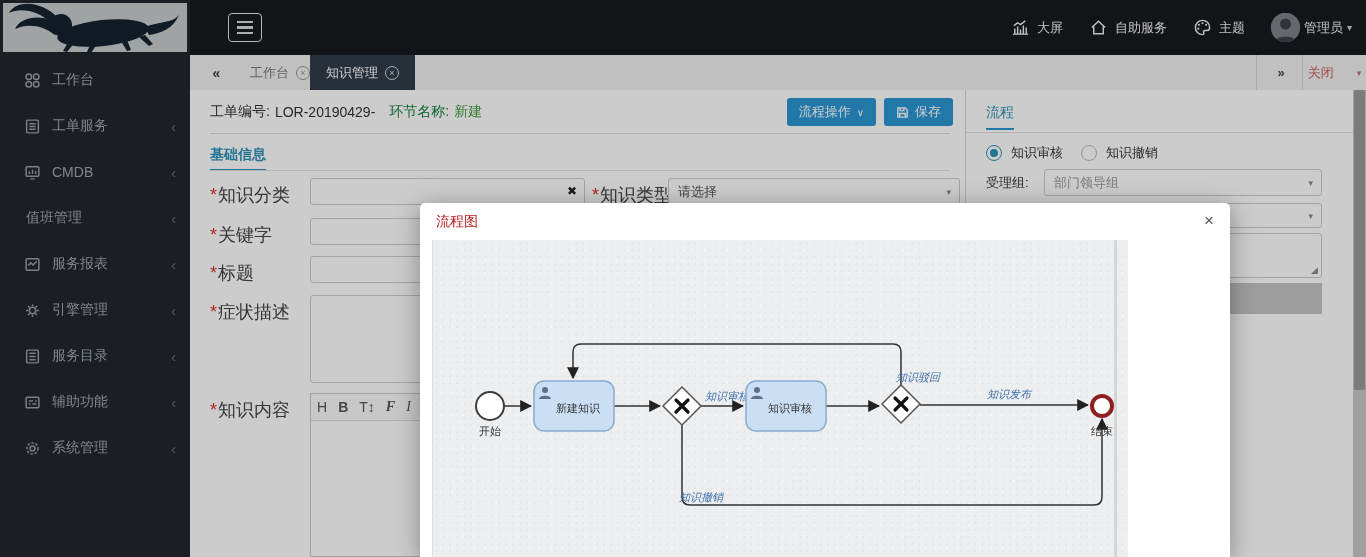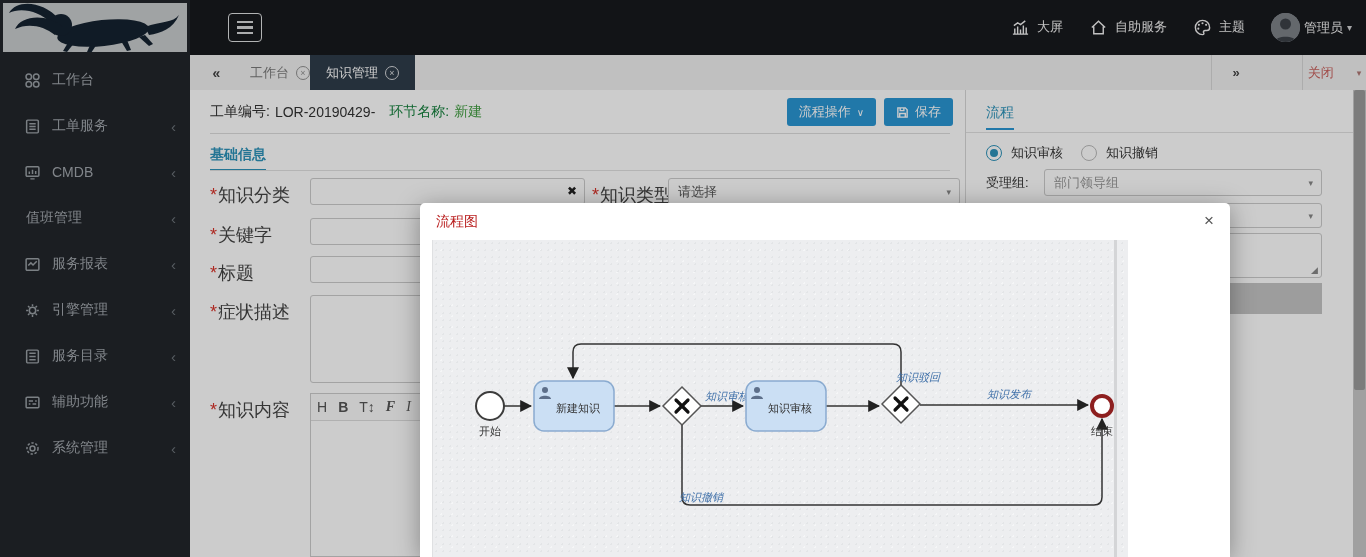--- a/index.html
+++ b/index.html
@@ -15,37 +15,37 @@
   .nav-item .ico svg { width:17px; height:17px; stroke:#9aa0a6; fill:none; stroke-width:1.4; }
   .nav-item .lbl { flex:1; white-space:nowrap; }
   .nav-item .chev { color:#6e747b; font-size:15px; }
   .nav-item.no-icon { padding-left:26px; }
 
   
   .topbar { position:absolute; left:190px; top:0; width:1176px; height:55px; background:#17191d; z-index:10; }
   .hamburger { position:absolute; left:38px; top:13px; width:34px; height:29px; border:1px solid #dfe1e3; border-radius:4px; display:flex; flex-direction:column; justify-content:center; align-items:center; gap:3px; cursor:pointer; }
   .hamburger i { display:block; width:16px; height:2.5px; background:#d8d9da; }
   .top-right { position:absolute; right:14px; top:0; height:55px; display:flex; align-items:center; gap:26px; color:#f2f2f2; }
-  .top-action { display:flex; align-items:flex-start; gap:7px; cursor:pointer; font-size:13px; }
+  .top-action { display:flex; align-items:center; gap:7px; cursor:pointer; font-size:13px; }
   .top-action svg { width:19px; height:19px; stroke:#f2f2f2; fill:none; stroke-width:1.5; }
   .user-chip { display:flex; align-items:center; gap:4px; cursor:pointer;justify-content:center; }
   .avatar { width:29px; height:29px; border-radius:50%; background:#8d9298; overflow:hidden; position:relative; }
   .avatar svg { width:29px; height:29px; }
   .user-caret { color:#cfd0d1; font-size:10px; }
 
   
   .tabbar { position:absolute; left:190px; top:55px; width:1176px; height:35px; background:#f0f0f0; z-index:5; }
   .tab-scroll-left { position:absolute; left:10px; top:0; height:35px; width:30px; display:flex; align-items:center; justify-content:center; color:#444; font-size:14px; cursor:pointer; letter-spacing:-3px; font-weight:bold; }
   .tab { position:absolute; top:0; height:35px; display:flex; align-items:center; gap:7px; padding:0 16px; font-size:13px; cursor:pointer; }
   .tab.inactive { left:44px; color:#7a7a7a; }
   .tab.active { left:120px; background:#2f3c4a; color:#fff; }
   .tab-close { width:14px; height:14px; border-radius:50%; border:1px solid currentColor; font-size:9px; line-height:12px; text-align:center; display:inline-block; opacity:.8; }
   .tab-right { position:absolute; right:0; top:0; height:35px; display:flex; align-items:stretch; }
   .tab-expand { width:46px; display:flex; align-items:center; justify-content:center; border-left:1px solid #d7d7d7; color:#444; letter-spacing:-3px; font-weight:bold; cursor:pointer; }
-  .tab-close-btn { width:64px; display:flex; align-items:center; justify-content:center; gap:23px; border-left:1px solid #d7d7d7; color:#c9605c; cursor:pointer;margin-left:45px; }
+  .tab-close-btn { width:64px; display:flex; align-items:center; justify-content:center; gap:23px; border-left:1px solid #d7d7d7; color:#c9605c; cursor:pointer; }
   .tab-close-btn .caret { font-size:9px; color:#b07875; }
 
   
   .main { position:absolute; left:190px; top:90px; width:775px; height:467px; background:#fff; }
   .wo-header { position:absolute; left:20px; top:0; width:740px; height:44px; border-bottom:1px solid #ddd; display:flex; align-items:center; font-size:14px; }
   .wo-num-label { color:#333; }
   .wo-num-value { color:#333; margin-left:5px; }
   .wo-step { color:#15803d; margin-left:14px; }
   .wo-step-value { color:#45a045; margin-left:5px; }
   .btn { display:inline-flex; align-items:center; gap:6px; background:#2a96d4; color:#fff; border:none; border-radius:3px; font-size:13px; padding:0 12px; height:28px; cursor:pointer; font-family:inherit; }

